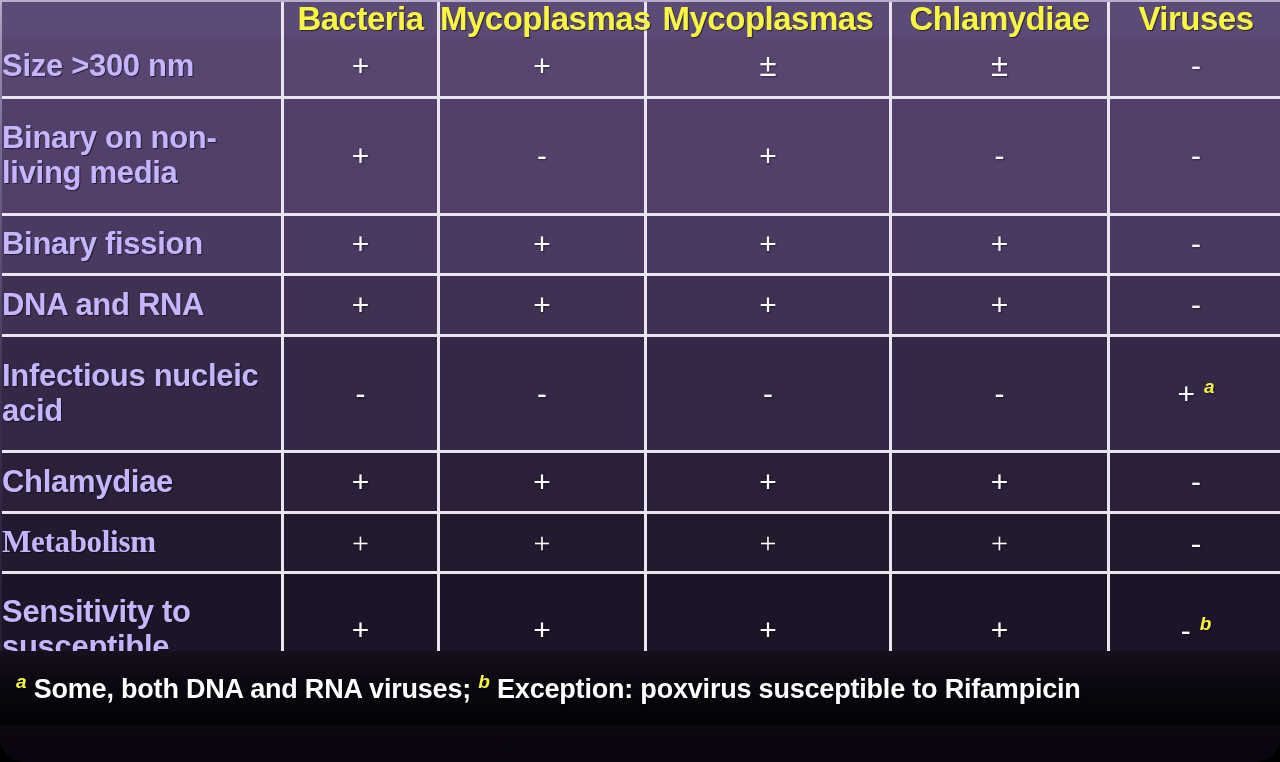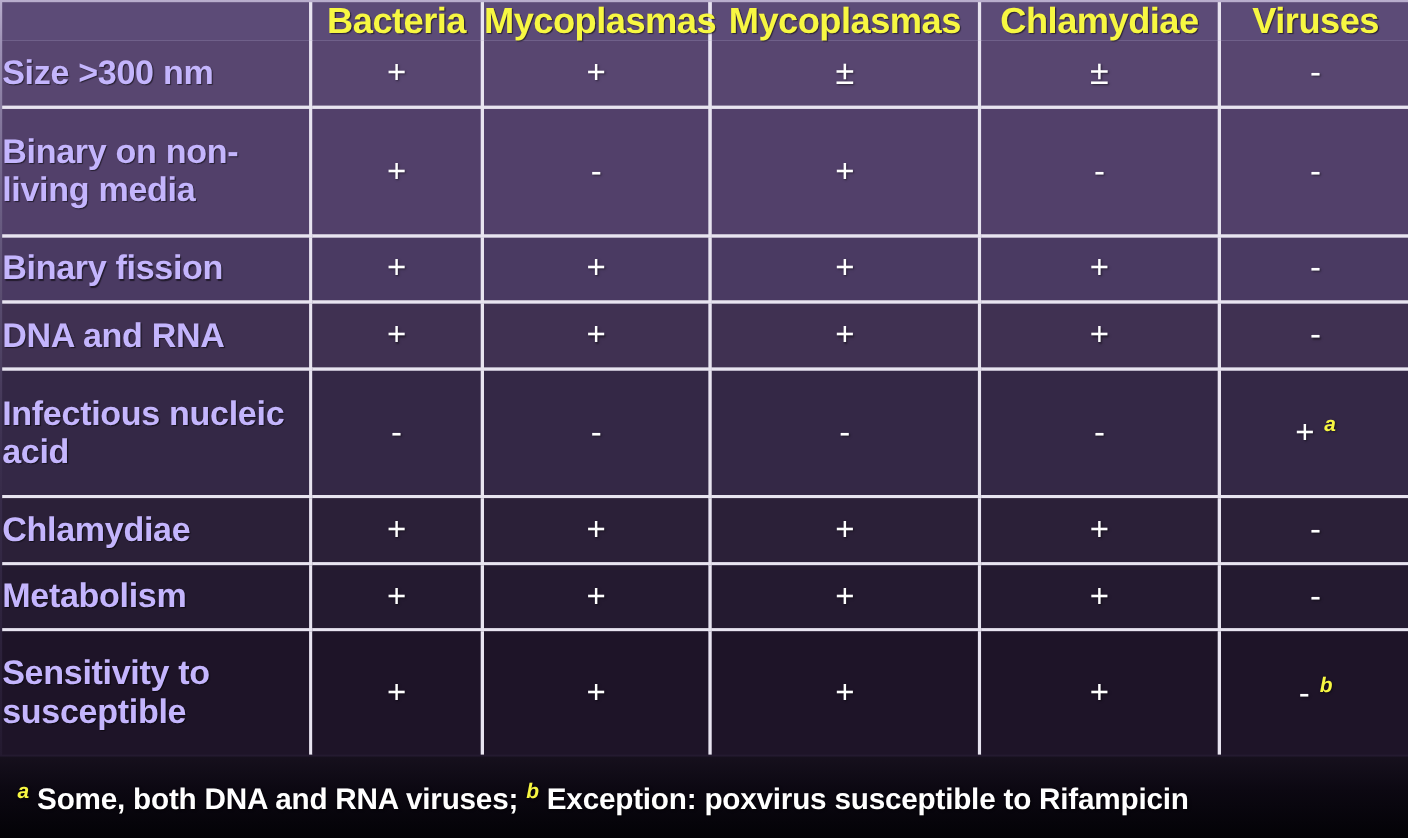--- a/index.html
+++ b/index.html
@@ -65,21 +65,21 @@
   col.c5 { width: 172px; }
 
   
   tr.r-head > * { background: #5c4b77; }
   tr.r0 > *     { background: #584670; }
   tr.r1 > *     { background: #52406a; }
   tr.r2 > *     { background: #4a3a62; }
   tr.r3 > *     { background: #403152; }
   tr.r4 > *     { background: #342846; }
   tr.r5 > *     { background: #2b2038; }
-  tr.r6 > *     { background: #241a30; }
+  tr.r6 > *     { background: #241a30; font-family: Liberation Serif, serif; }
   tr.r7 > *     { background: #1e1428; }
 
   .rowlabel {
     color: #c4b5fd;
     font-weight: bold;
     font-size: 31px;
     line-height: 1.12;
     letter-spacing: -0.3px;
     padding: 2px 10px 2px 14px;
     text-align: left;
@@ -115,21 +115,21 @@
     font-size: 19px;
     vertical-align: super;
     margin-left: 9px;
     letter-spacing: 0;
   }
 
   
   #footnote {
     position: absolute;
     left: 0;
-    top: 688px;
+    top: 651px;
     width: 1280px;
     height: 74px;
     background: linear-gradient(to bottom, #16101d 0%, #0c0812 40%, #030206 100%);
     display: flex;
     align-items: center;
     box-sizing: border-box;
     padding: 0 16px;
   }
   #footnote .fn-text {
     color: #ffffff;

